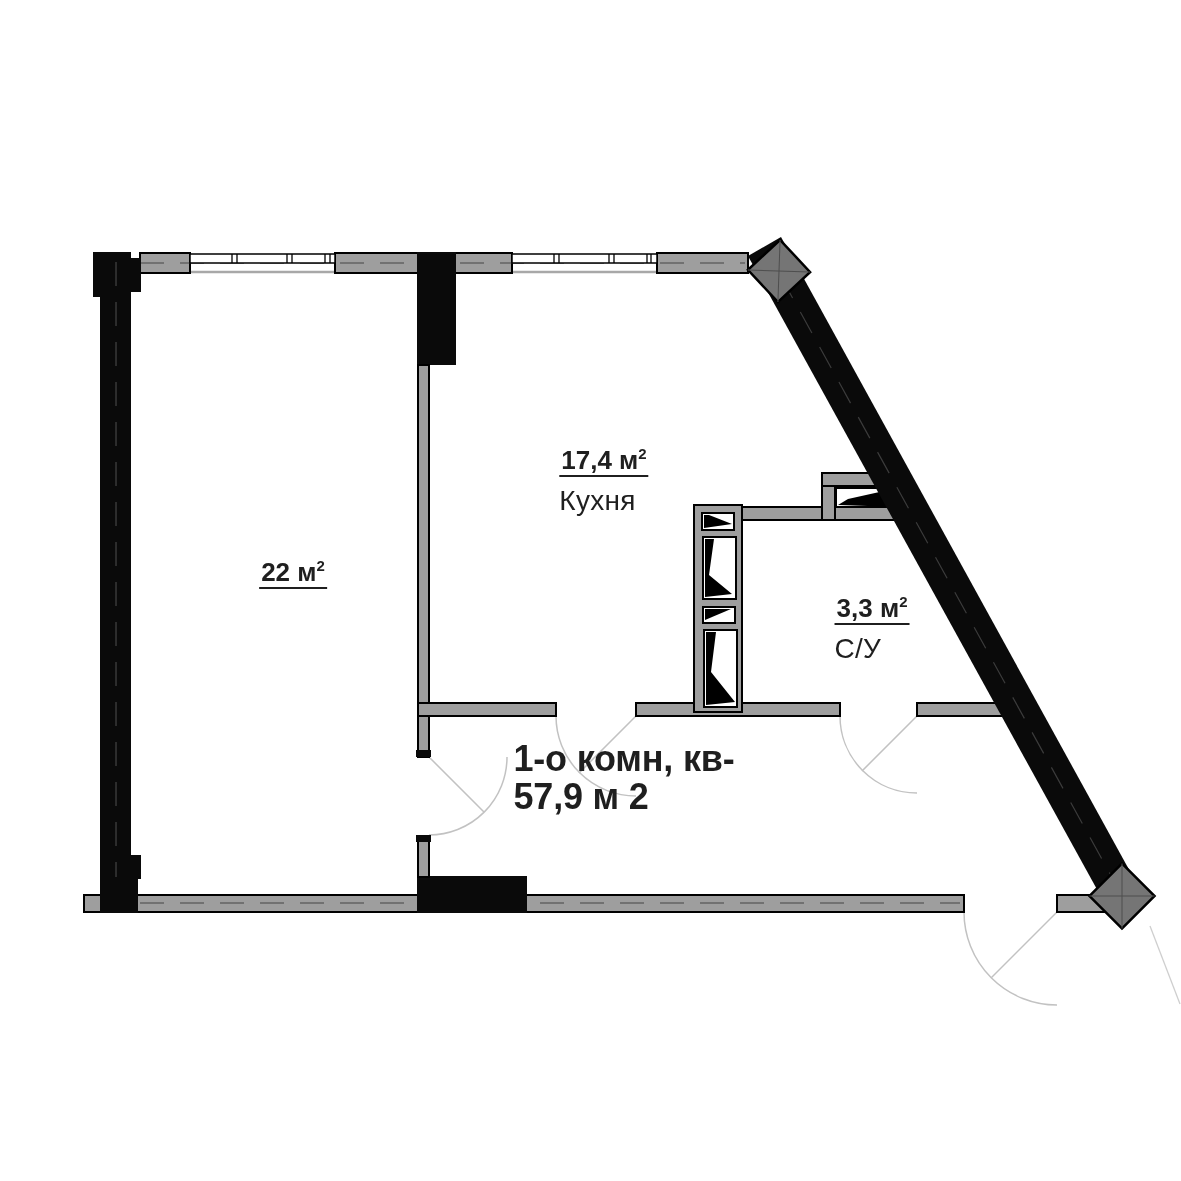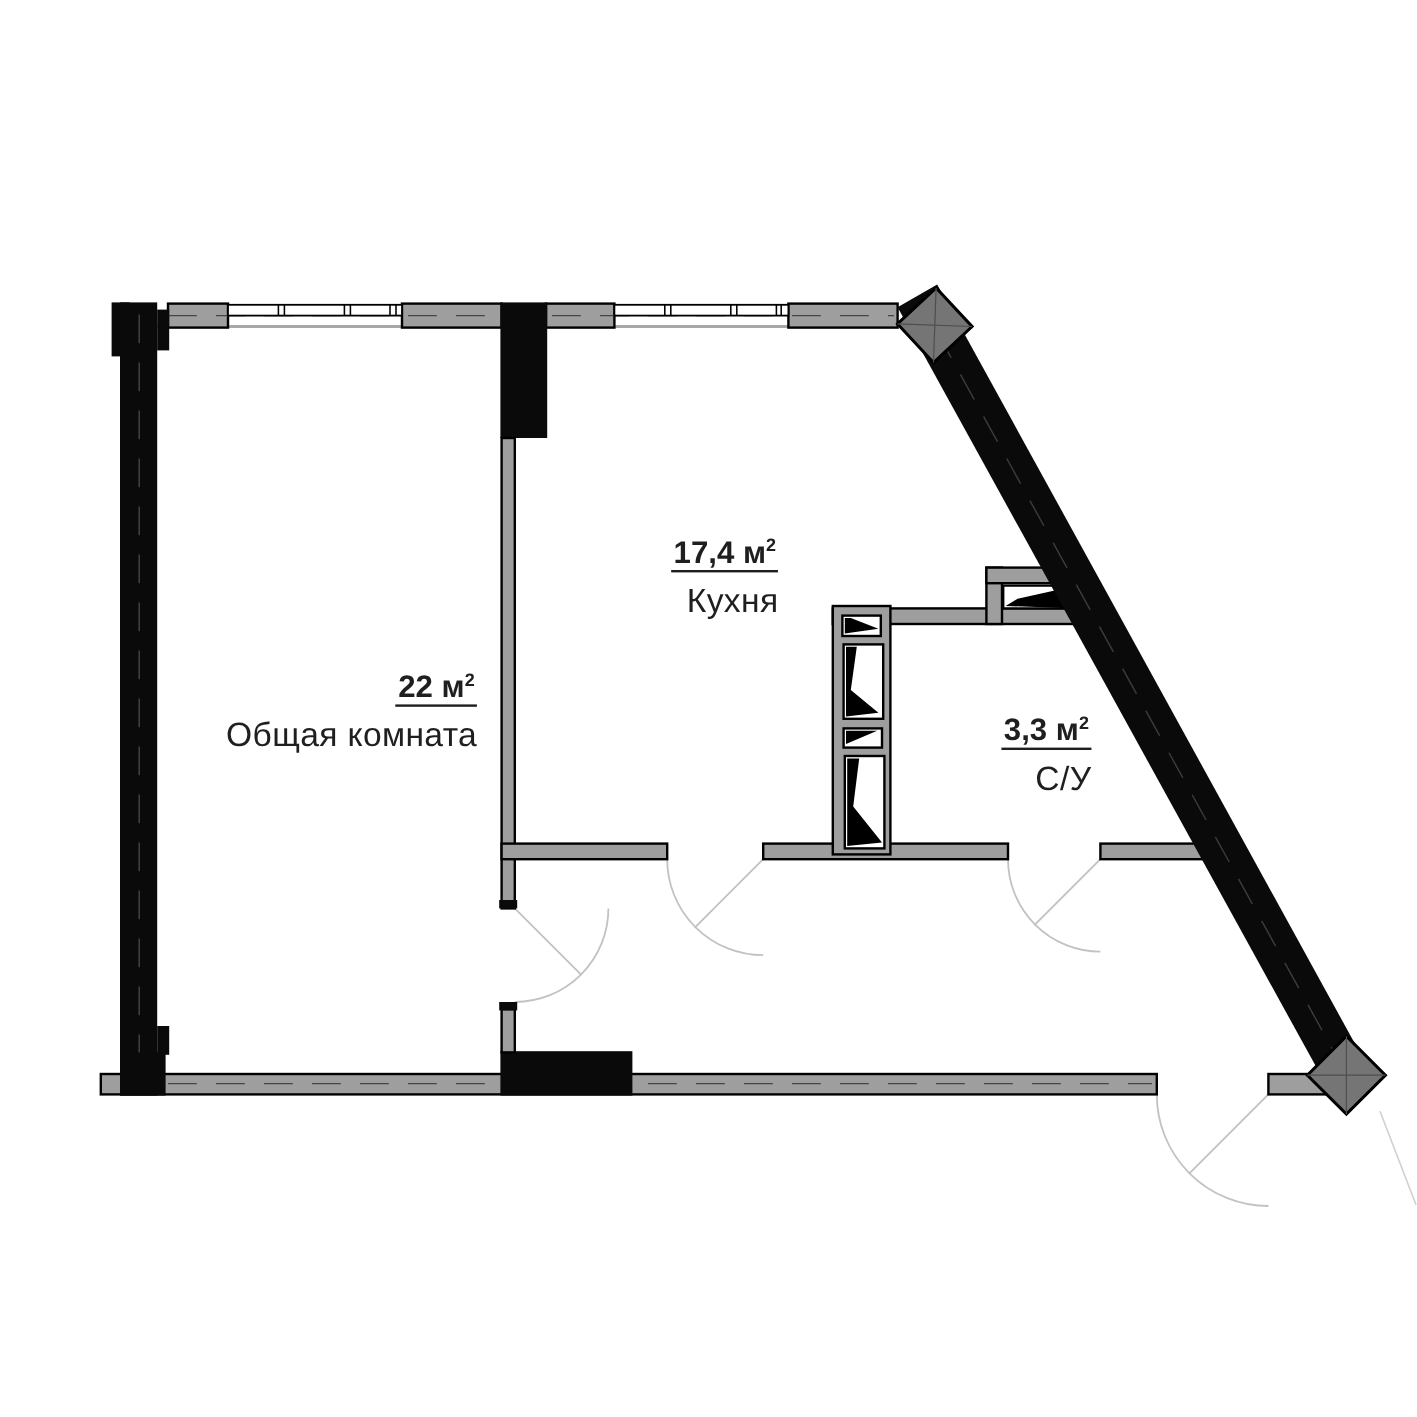--- a/index.html
+++ b/index.html
@@ -23,21 +23,21 @@
   .arc{fill:none;stroke:var(--door-arc);stroke-width:1.5;}
   .dash{stroke:#454545;stroke-width:1.2;stroke-dasharray:24 16;fill:none;}
   .sill{stroke:#a8a8a8;stroke-width:2.5;}
   .col{fill:var(--column-gray);stroke:#000;stroke-width:2.5;}
   .colx{stroke:#4e4e4e;stroke-width:1;}
   .winframe{fill:#fff;stroke:#000;stroke-width:1.5;}
   .wintick{stroke:#000;stroke-width:1.3;}
   .faint{stroke:#cfcfcf;stroke-width:1.3;}
 
   
-  .label{position:absolute;transform:translateX(-50%);text-align:right;color:var(--text);white-space:nowrap;}
+  .label{position:absolute;transform:translateX(-50%);text-align:left;color:var(--text);white-space:nowrap;}
   .area{font-weight:bold;font-size:26px;line-height:1.1;}
   .area .u{border-bottom:2.5px solid var(--text);display:inline-block;padding:0 2px 0 2px;}
   .area sup{font-size:15px;}
   .rname{font-size:28px;margin-top:8px;letter-spacing:0.3px;}
   .title{font-weight:bold;font-size:36px;line-height:1.06;letter-spacing:-0.2px;}
 </style>
 </head>
 <body>
 
 <div class="stage">
@@ -149,28 +149,31 @@
     <g transform="rotate(45 1122 896)">
       <rect class="col" x="1099" y="873" width="46" height="46"></rect>
       <line class="colx" x1="1099" y1="873" x2="1145" y2="919"></line>
       <line class="colx" x1="1145" y1="873" x2="1099" y2="919"></line>
     </g>
     <line class="faint" x1="1150" y1="926" x2="1180" y2="1004"></line>
   </svg>
 
   <div class="label" style="left:293px;top:558px;">
     <div class="area"><span class="u"><span>22 м</span><sup>2</sup></span></div>
-    <div class="rname">Общая комната</div>
   </div>
 
   <div class="label" style="left:604px;top:446px;">
     <div class="area"><span class="u"><span>17,4 м</span><sup>2</sup></span></div>
     <div class="rname">Кухня</div>
   </div>
 
   <div class="label" style="left:872px;top:594px;">
     <div class="area"><span class="u"><span>3,3 м</span><sup>2</sup></span></div>
     <div class="rname">С/У</div>
   </div>
 
+  <div class="label title" style="left:624px;top:740px;">
+    <div>1-о комн, кв-</div>
+    <div>57,9 м 2</div>
+  </div>
 
 
 </div>
 
 </body></html>

